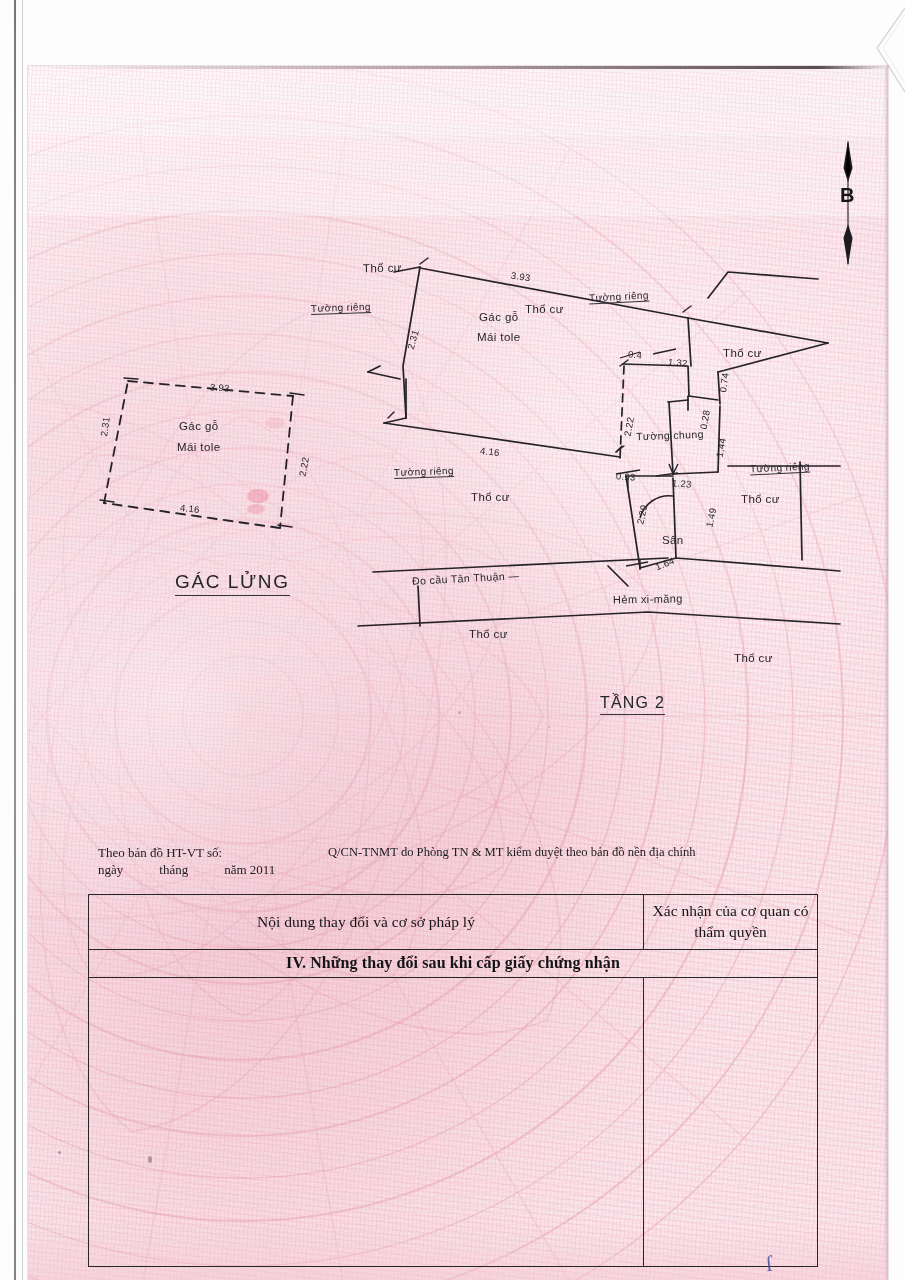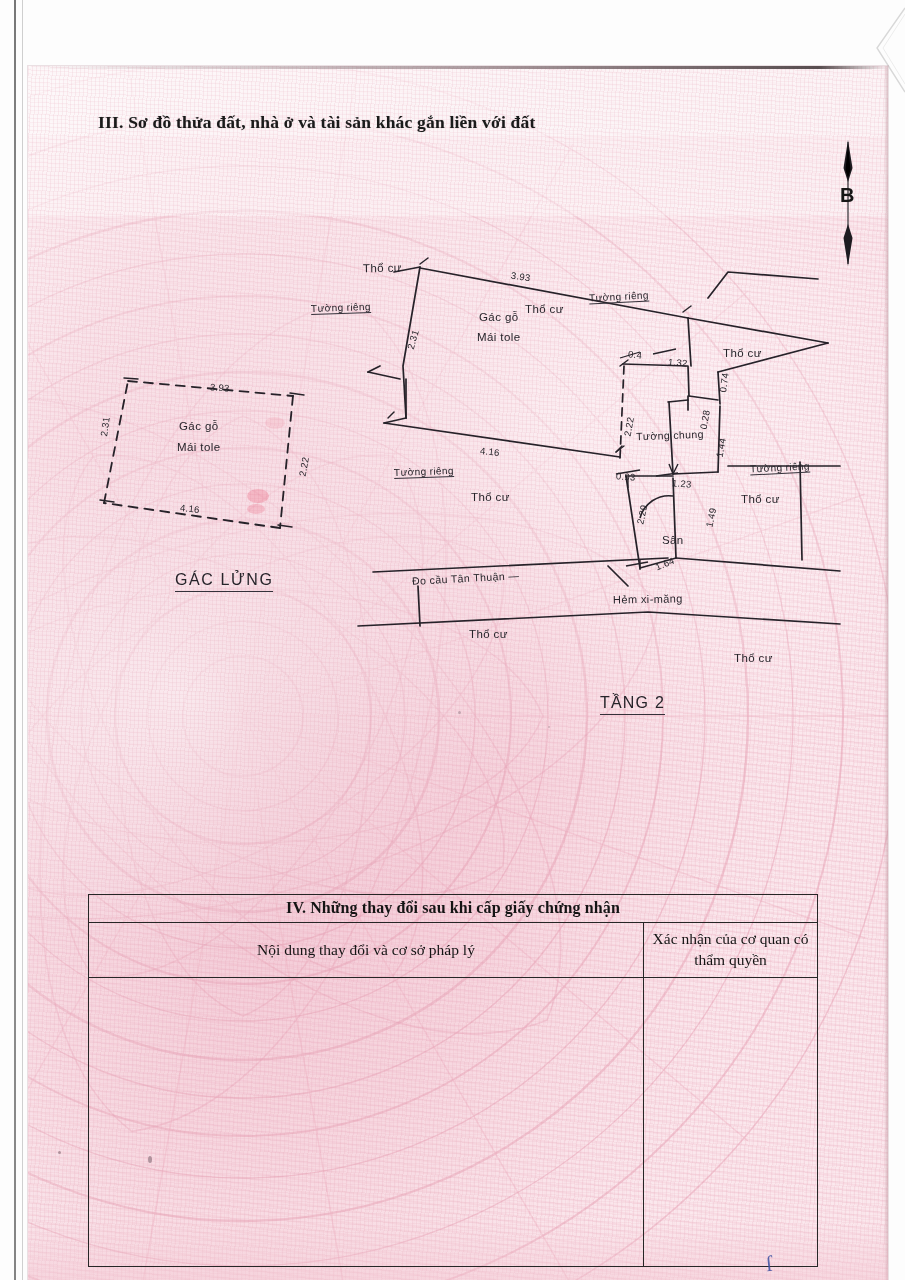--- a/index.html
+++ b/index.html
@@ -55,21 +55,21 @@
 
   
   #draw{position:absolute;left:0;top:0;width:860px;height:1214px;pointer-events:none;}
   .hand{
     position:absolute;font-family:"Liberation Sans",sans-serif;
     color:#26242a;white-space:nowrap;
   }
   .hand.lbl{font-size:11.5px;letter-spacing:.4px;}
   .hand.dim{font-size:9.5px;letter-spacing:.3px;}
   .hand.und{border-bottom:1px solid #34313a;padding-bottom:0px;}
-  .hand.big{font-size:16px;letter-spacing:1.6px;border-bottom:1.6px solid #34313a;padding-bottom:2px;}
+  .hand.big{font-size:19px;letter-spacing:1.6px;border-bottom:1.6px solid #34313a;padding-bottom:2px;}
   .hand.mid{font-size:16px;letter-spacing:1.2px;border-bottom:1.4px solid #34313a;padding-bottom:2px;}
 
   
   .note{position:absolute;font-size:13px;color:#1b1b1b;line-height:1.32;}
   #note-left{left:70px;top:778px;}
   #note-right{left:300px;top:778px;font-size:12.6px;}
 
   
   #sec4{position:absolute;left:60px;top:828px;width:728px;border:1.6px solid #262626;
      background:transparent;}
@@ -181,21 +181,20 @@
   <div id="moire"></div>
   <div id="page-top-edge"></div>
   <div id="page-right-edge"></div>
   <div id="page-bottom-shade"></div>
 
   <div class="spek" style="left:120px;top:1090px;width:4px;height:7px;"></div>
   <div class="spek" style="left:30px;top:1085px;width:3px;height:3px;"></div>
   <div class="spek" style="left:430px;top:645px;width:3px;height:3px;opacity:.35"></div>
   <div class="spek" style="left:520px;top:660px;width:2px;height:2px;opacity:.3"></div>
 
-  <div class="hdr3">III. Sơ đồ thửa đất, nhà ở và tài sản khác gắn liền với đất</div>
 
   <div id="north">
     <svg width="60" height="130" viewBox="0 0 60 130">
       <line x1="30" y1="4" x2="30" y2="126" stroke="#1d1b20" stroke-width="1.1"></line>
       <path d="M30 2 L25.5 30 L30 44 L34.5 30 Z" fill="#1d1b20"></path>
       <path d="M30 128 L25.5 100 L30 86 L34.5 100 Z" fill="#1d1b20"></path>
       <path d="M30 6 L27.5 32 L30 40 L32.5 32 Z" fill="#000"></path>
     </svg>
     <div class="letter">B</div>
   </div>
@@ -333,28 +332,37 @@
   <div class="hand lbl" style="left:151px;top:354px;">Gác gỗ</div>
   <div class="hand lbl" style="left:149px;top:375px;">Mái tole</div>
   <div class="hand dim" style="left:182px;top:316px;transform:rotate(5deg);">3.93</div>
   <div class="hand dim" style="left:67px;top:355px;transform:rotate(-82deg);">2.31</div>
   <div class="hand dim" style="left:266px;top:395px;transform:rotate(-80deg);">2.22</div>
   <div class="hand dim" style="left:152px;top:437px;transform:rotate(6deg);">4.16</div>
 
   <div class="hand big" style="left:147px;top:505px;">GÁC LỬNG</div>
   <div class="hand mid" style="left:572px;top:628px;">TẦNG 2</div>
 
+  <div class="note" id="note-left">
+    <div>Theo bản đồ HT-VT số:</div>
+    <div style="display:flex;gap:36px;">
+      <span>ngày</span>
+      <span>tháng</span>
+      <span>năm 2011</span>
+    </div>
+  </div>
+  <div class="note" id="note-right">Q/CN-TNMT do Phòng TN &amp; MT kiểm duyệt theo bản đồ nền  địa  chính</div>
 
   <div id="sec4">
-    <div class="row">
-      <div class="t-title">IV. Những thay đổi sau khi cấp giấy chứng nhận</div>
-    </div>
     <div class="row head-row">
       <div class="c-left">Nội dung thay đổi và cơ sở pháp lý</div>
       <div class="c-right">Xác nhận của cơ quan có thẩm quyền</div>
+    </div>
+    <div class="row">
+      <div class="t-title">IV. Những thay đổi sau khi cấp giấy chứng nhận</div>
     </div>
     <div class="row body-row">
       <div class="c-left"></div>
       <div class="c-right"></div>
     </div>
   </div>
 
   <div id="blue-mark">ſ</div>
 
 </div>

